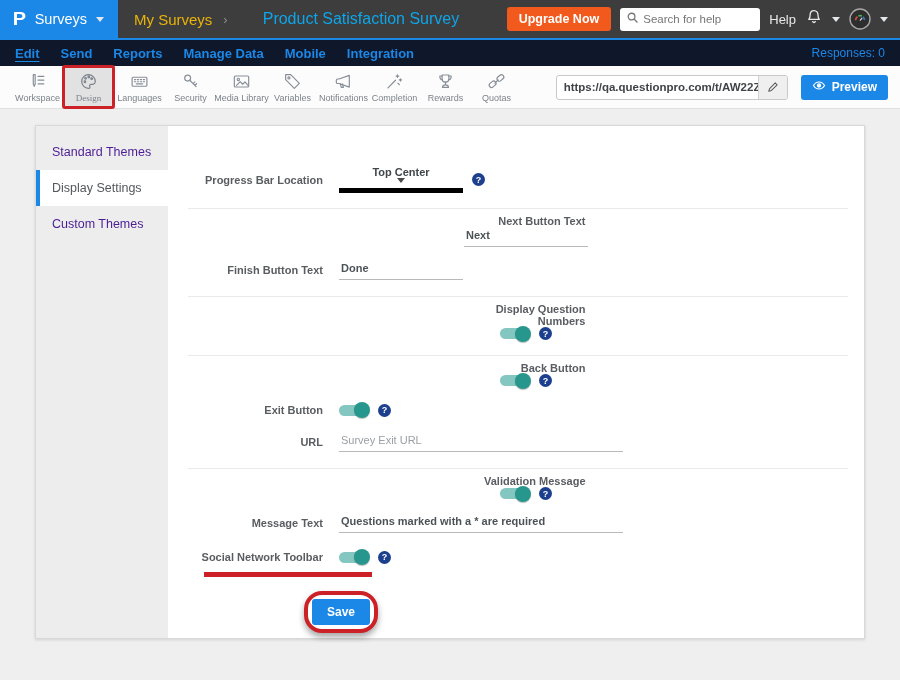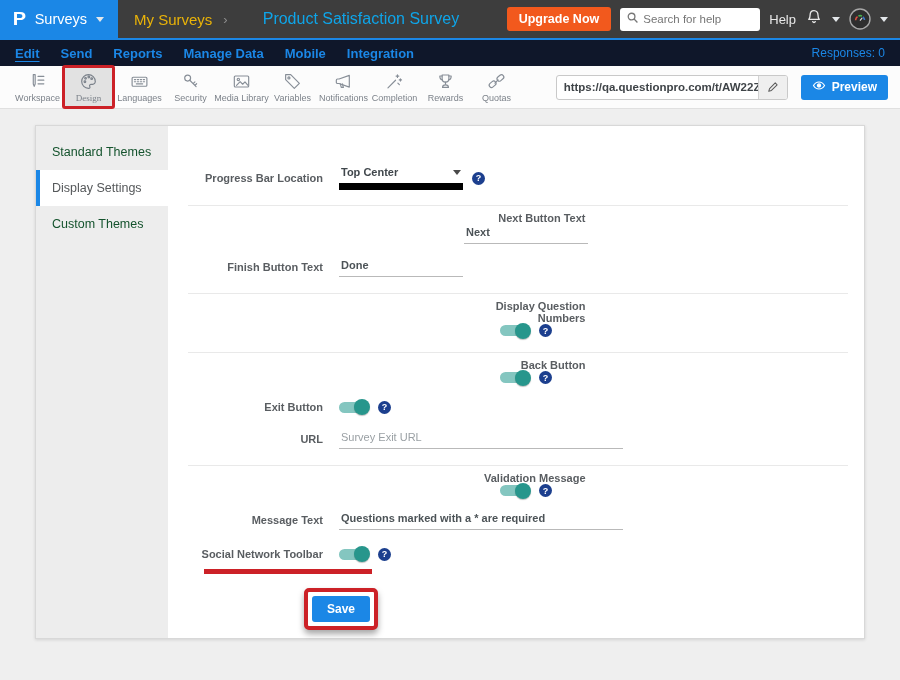--- a/index.html
+++ b/index.html
@@ -55,50 +55,50 @@
               align-items:center; justify-content:center; cursor:pointer; }
   .preview { background:#1b87e6; color:#fff; border:none; border-radius:3px; height:25px;
              padding:0 11px; font-size:12px; font-weight:bold; display:flex; align-items:center;
              gap:6px; cursor:pointer; font-family:"Liberation Sans", sans-serif; }
 
   
   .page { padding-top:16px; }
   .card { width:830px; margin-left:35px; height:514px; background:#fff;
           border:1px solid #d8d8d8; box-shadow:0 1px 3px rgba(0,0,0,.12); display:flex; }
   .side { width:132px; background:#ededed; padding-top:8px; flex-shrink:0; }
-  .side-item { padding:11px 8px 11px 16px; font-size:12.5px; color:#14532d; cursor:pointer; }
+  .side-item { padding:11px 8px 11px 16px; font-size:12.5px; color:#4c1d95; cursor:pointer; }
   .side-item.active { background:#fff; border-left:4px solid #1b87e6; padding-left:12px; color:#55585a; }
 
   .content { flex:1; padding:40px 16px 0 20px; }
   .row { display:flex; align-items:center; min-height:22px; }
   .flabel { width:135px; text-align:right; font-size:11px; font-weight:bold; color:#595d61;
             flex-shrink:0; }
   .ctrl { margin-left:16px; display:flex; align-items:center; gap:9px; }
   .uline { border:none; border-bottom:1px solid #b9b9b9; font-size:11px; font-weight:bold;
            color:#4c5357; padding:2px 2px 5px; background:transparent; outline:none;
            font-family:"Liberation Sans", sans-serif; }
   .uline::placeholder { color:#9aa0a4; font-weight:normal; }
   .w-sm { width:124px; } .w-lg { width:284px; }
-  .select { width:124px; border-bottom:7px solid #000000; display:flex; align-items:center;
-            justify-content:space-between; padding:0 2px 5px; cursor:pointer; }
+  .select { width:124px; border-bottom:5px solid #000000; display:flex; align-items:center;
+            justify-content:space-between; padding:0 2px 5px; cursor:pointer;flex-direction:column; }
   .select-value { font-size:11px; font-weight:bold; color:#40474c; }
   .dcaret { width:0; height:0; border-left:4px solid transparent; border-right:4px solid transparent;
             border-top:5px solid #4a4a4a; }
   .toggle { width:30px; height:11px; background:#84c6c0; border-radius:6px; position:relative;
             cursor:pointer; flex-shrink:0; }
   .toggle .knob { position:absolute; width:16px; height:16px; border-radius:50%; background:#27968c;
                   right:-1px; top:-2.5px; box-shadow:0 1px 1px rgba(0,0,0,.25); }
   .qicon { width:13px; height:13px; border-radius:50%; background:#1c3f8e; color:#fff;
            font-size:9px; font-weight:bold; display:inline-flex; align-items:center;
            justify-content:center; cursor:pointer; }
   .divider { height:1px; background:#e9e9e9; margin-top:15px; }
   .mt14 { margin-top:6px;flex-direction:column; } .mt12 { margin-top:12px; } .mt10 { margin-top:10px; }
   .annotation-underline { width:168px; height:5px; background:#cc2127; margin:4px 0 0 16px; }
   .save-wrap { display:inline-block; margin:14px 0 0 116px; border:4px solid #cc2127;
-               border-radius:5px; padding:4px; background:#fff;
+               border-radius:18px; padding:4px; background:#fff;
                box-shadow:0 4px 6px rgba(0,0,0,.35); }
   .save-btn { background:#1b87e6; color:#fff; border:none; border-radius:3px; padding:6px 15px;
               font-size:12px; font-weight:bold; cursor:pointer;
               font-family:"Liberation Sans", sans-serif; }
 </style>
 </head>
 <body>
 
 <header class="topbar">
   <div class="brand">

